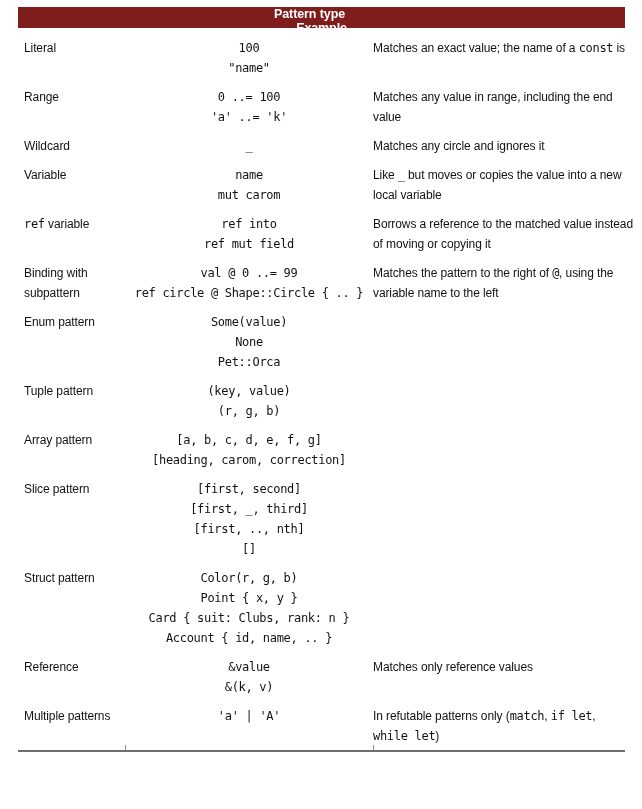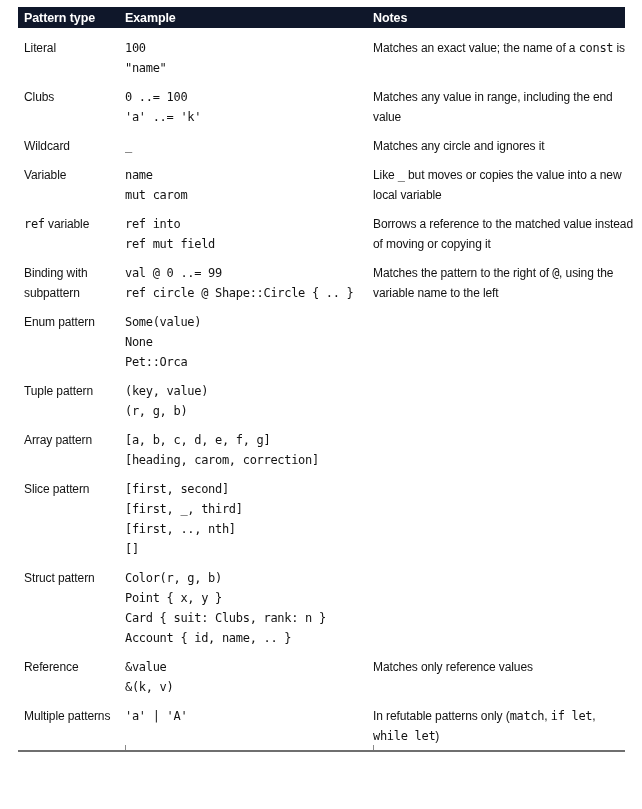--- a/index.html
+++ b/index.html
@@ -14,29 +14,30 @@
   }
   .page {
     box-sizing: border-box;
     width: 642px;
     padding: 7px 17px 0 18px;
   }
   
   .thead {
     display: flex;
     align-items: center;
-    background: #0f172a;
+    background: #7f1d1d;
     color: #ffffff;
     height: 21px;
     font-size: 12.5px;
     font-weight: bold;
     letter-spacing: -0.1px;
+    flex-direction: column;
   }
   .col1 { width: 107px; box-sizing: border-box; padding-left: 6px; flex: 0 0 auto; }
-  .col2 { width: 248px; box-sizing: border-box; flex: 0 0 auto; }
+  .col2 { width: 248px; box-sizing: border-box; flex: 0 0 auto; text-align: center; }
   .col3 { width: 212px; box-sizing: border-box; flex: 0 0 auto; }
 
   
   .trow { display: flex; align-items: flex-start; }
   #rows > .trow:first-child { margin-top: 10px; }
   .trow + .trow { margin-top: 9px; }
 
   .line {
     font-size: 12px;
     line-height: 20px;
@@ -87,21 +88,21 @@
         <div class="col2">
           <div class="code-line">100</div>
           <div class="code-line">"name"</div>
         </div>
         <div class="col3">
           <div class="line">Matches an exact value; the name of a <span class="code">const</span> is</div>
         </div>
       </div>
       <div class="trow">
         <div class="col1">
-          <div class="line">Clubs</div>
+          <div class="line">Range</div>
         </div>
         <div class="col2">
           <div class="code-line">0 ..= 100</div>
           <div class="code-line">'a' ..= 'k'</div>
         </div>
         <div class="col3">
           <div class="line">Matches any value in range, including the end</div>
           <div class="line">value</div>
         </div>
       </div>

